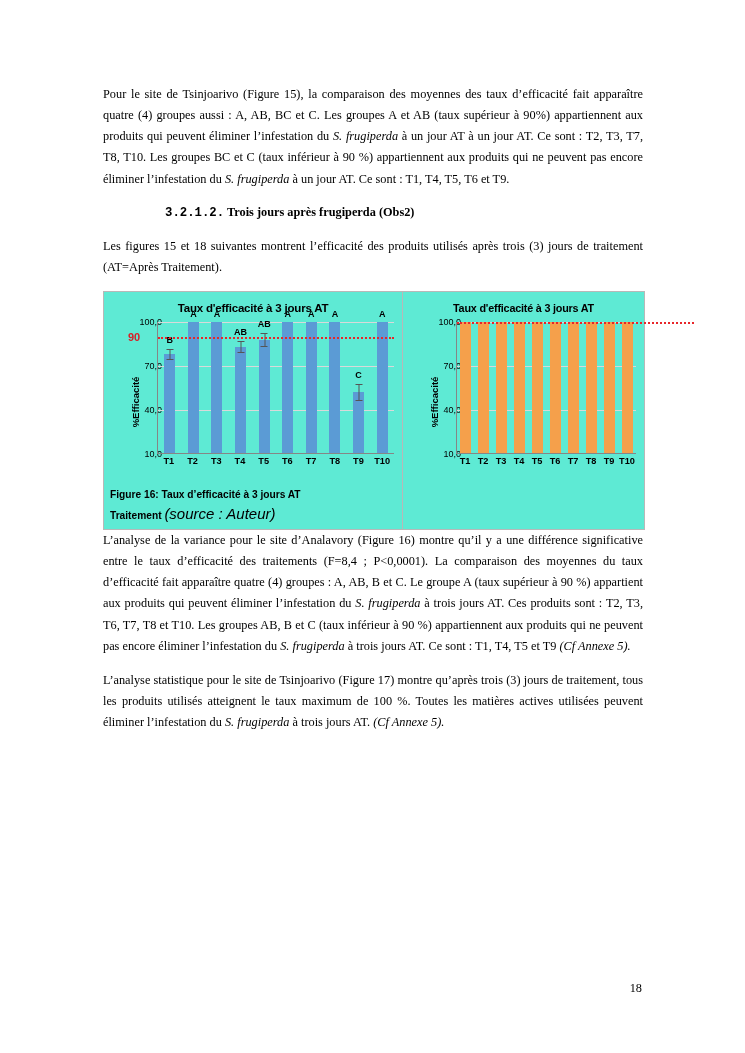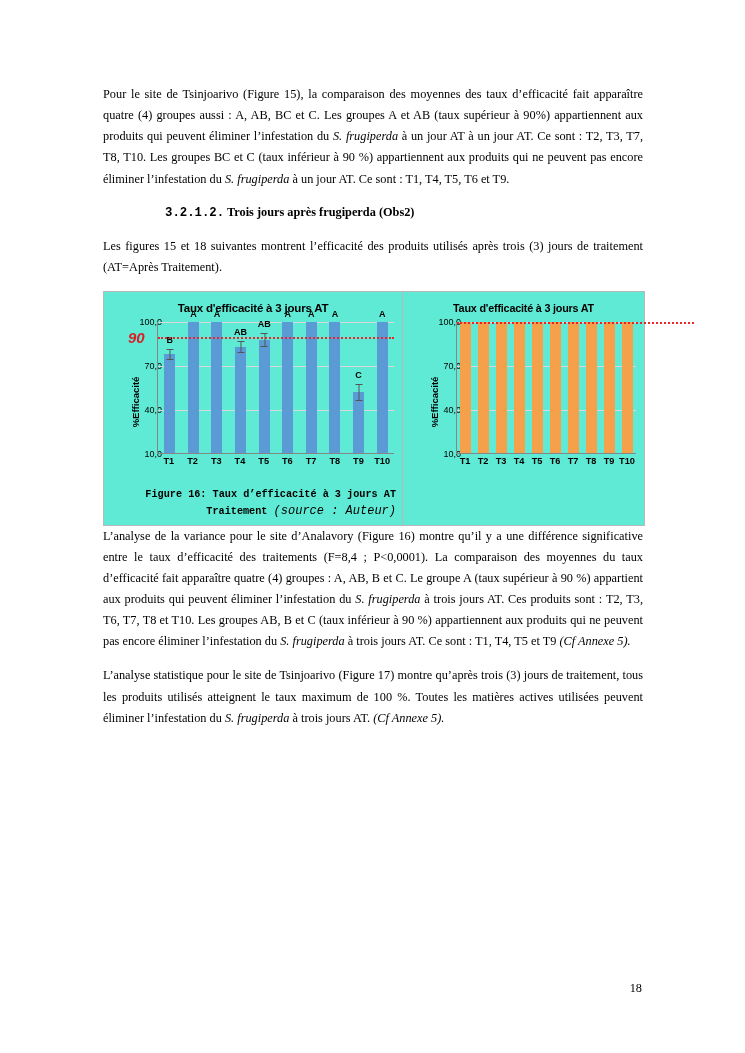--- a/index.html
+++ b/index.html
@@ -174,36 +174,35 @@
 
   .thresh {
     position: absolute;
     left: 0;
     right: 0;
     border-top: 2px dotted #e8262a;
   }
   .thresh-label {
     position: absolute;
     font-family: "Liberation Sans", sans-serif;
-    font-size: 15px;
+    font-size: 11px;
     font-weight: bold;
     color: #d81f26;
     transform: translateY(-50%);
-    font-style: italic;
   }
 
   .figcaption {
-    font-family: Liberation Mono, monospace;
+    font-family: Liberation Sans, sans-serif;
     font-size: 10.2px;
     font-weight: bold;
-    text-align: right;
+    text-align: left;
     line-height: 1.45;
     margin-top: 6px;
   }
-  .figcaption .src { font-weight: normal; font-style: italic; font-size: 12px; }
+  .figcaption .src { font-weight: normal; font-style: italic; font-size: 15px; }
 
   .after-figs { margin-top: 16px; }
 
   .pagenum {
     position: absolute;
     right: 103px;
     bottom: 57px;
     font-size: 12.3px;
   }
 </style>

